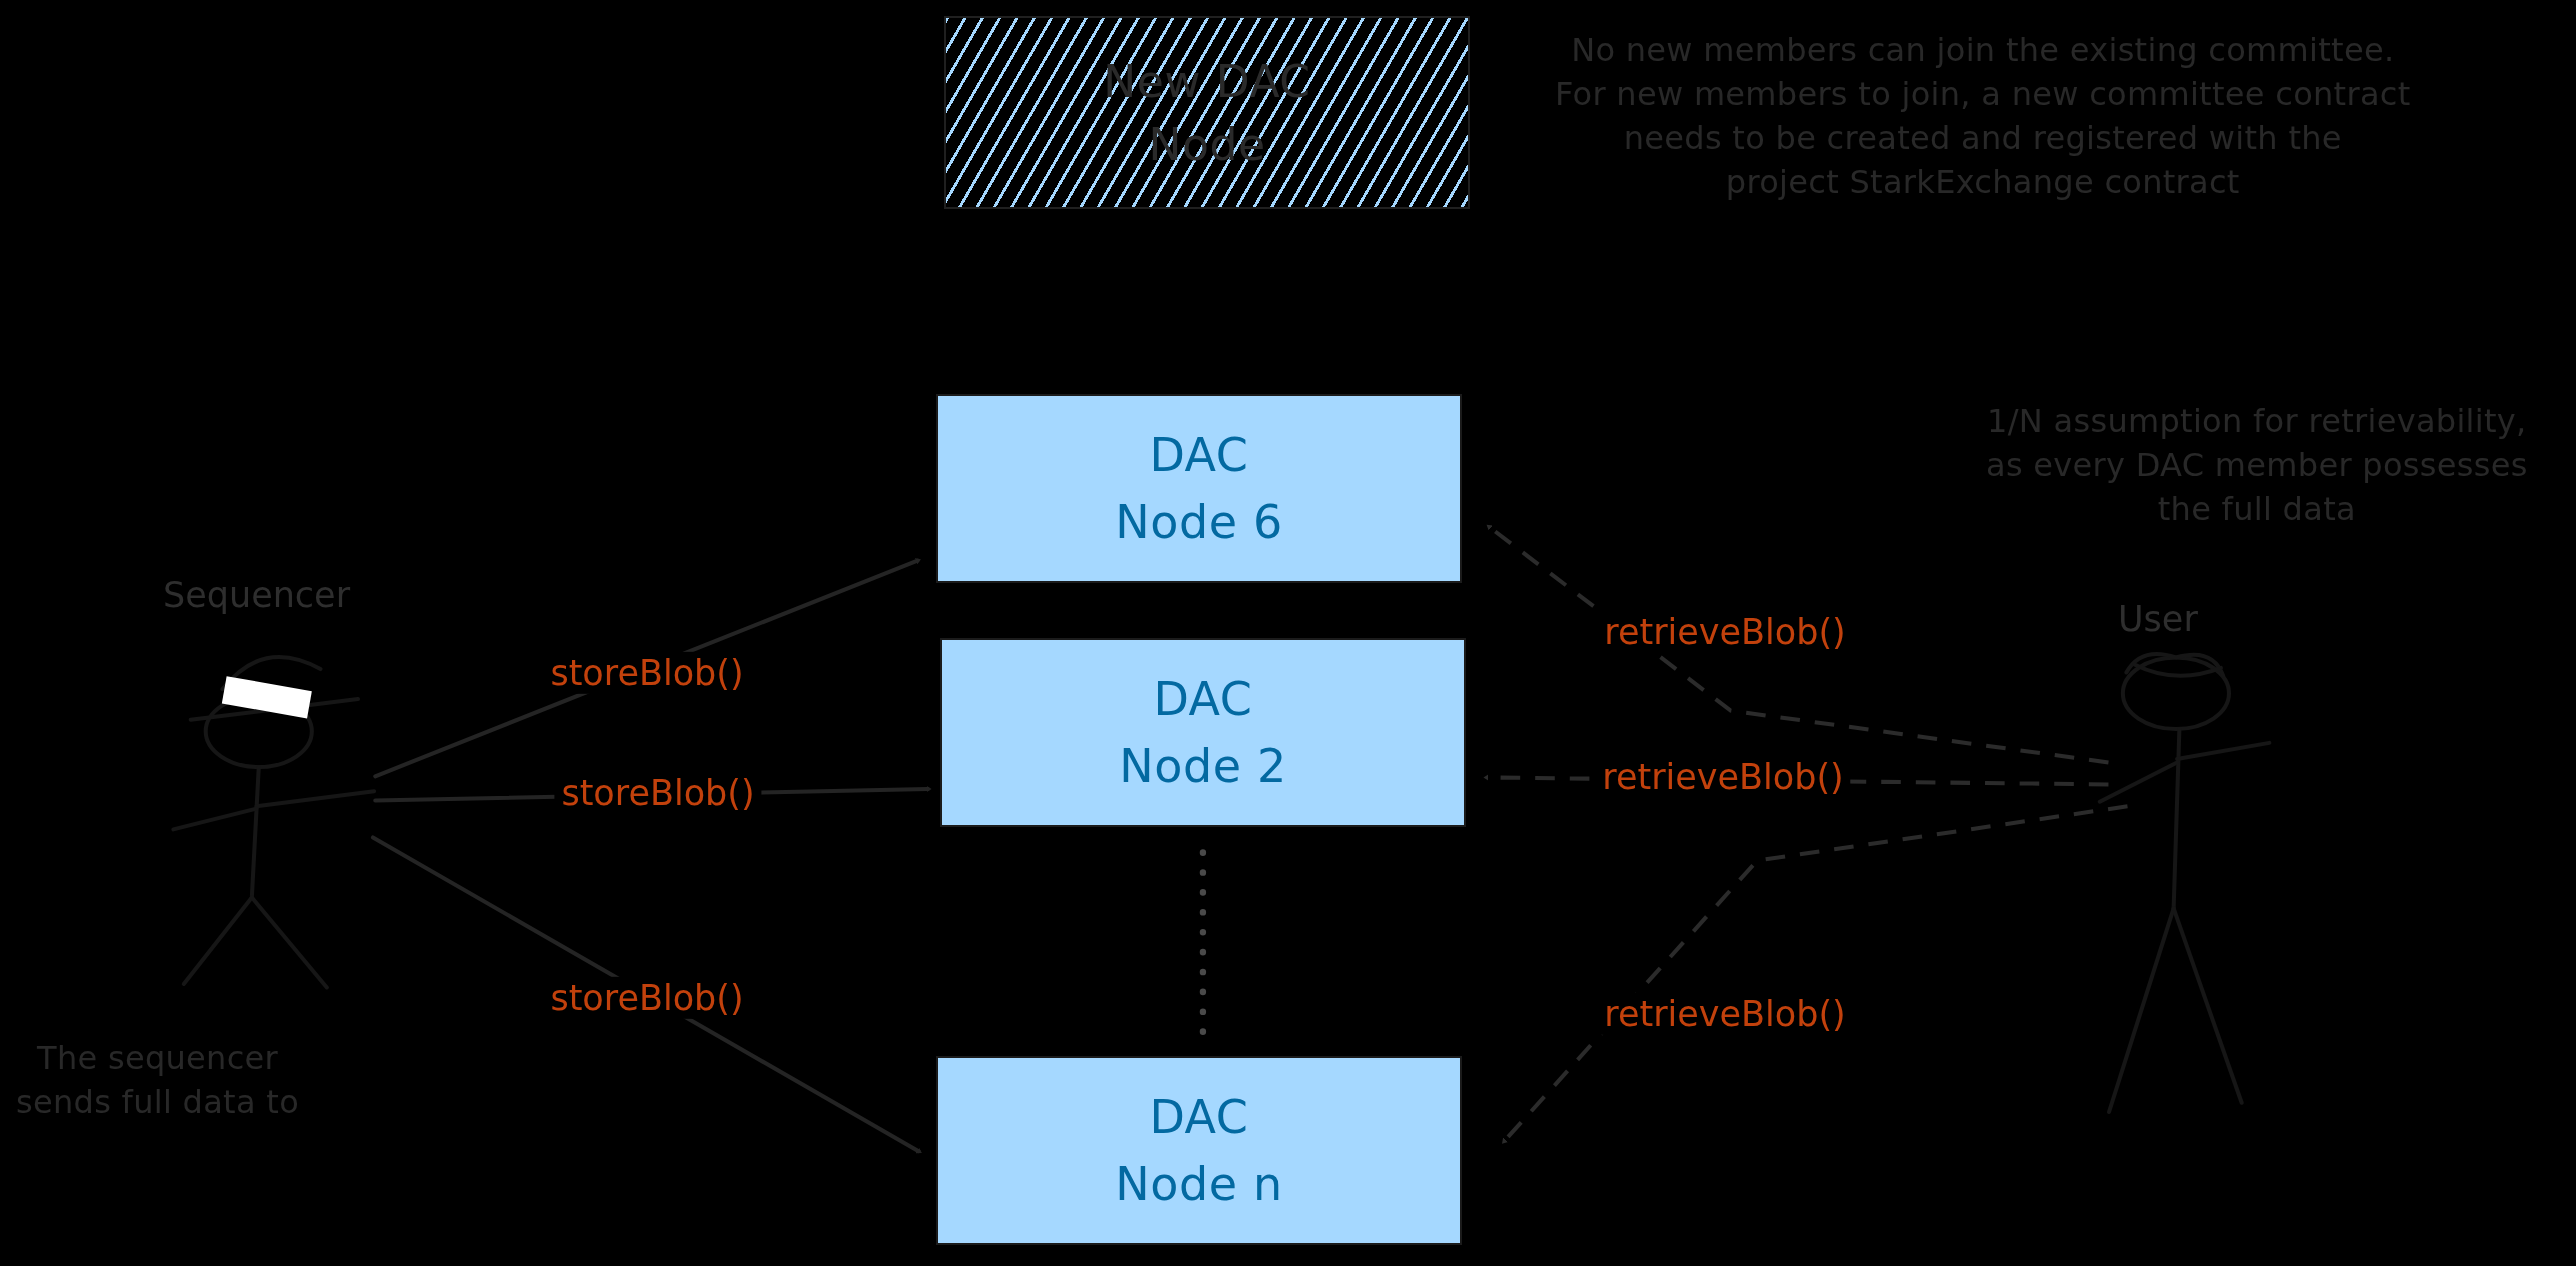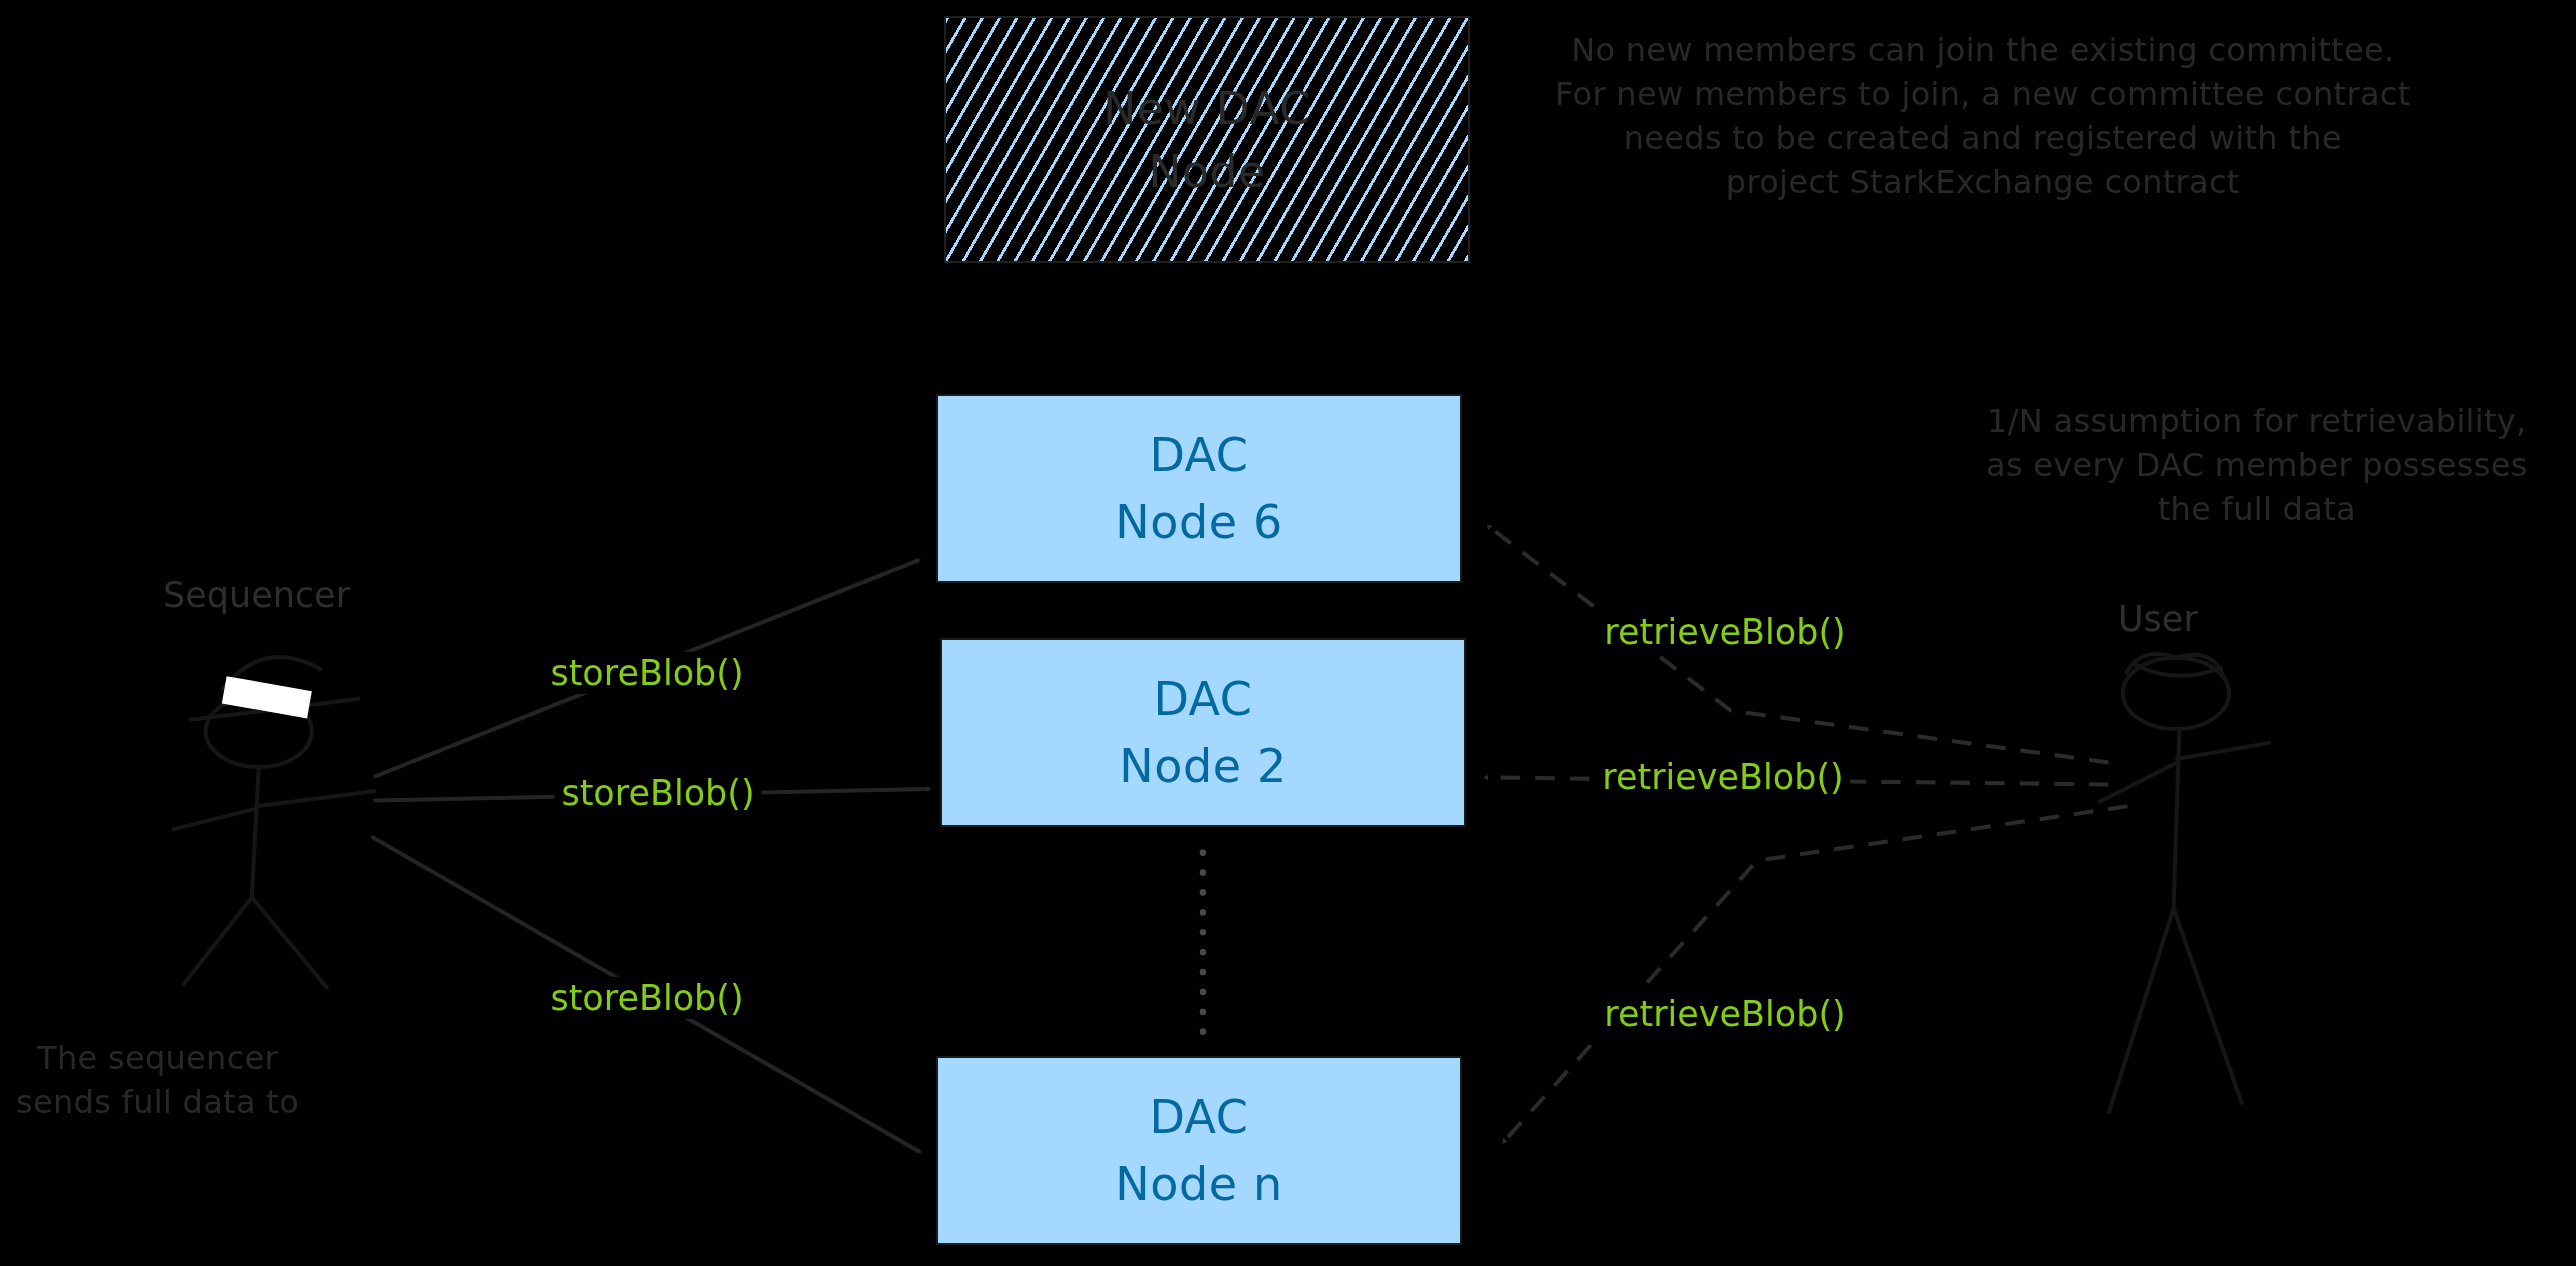--- a/index.html
+++ b/index.html
@@ -38,21 +38,21 @@
   }
   .node.hatched {
     background: repeating-linear-gradient(
       120deg,
       #a5d8ff 0px, #a5d8ff 2.9px,
       #000000 2.9px, #000000 15px
     );
     color: #2a2a2a;
     border-color: #202020;
   }
-  .node-new-dac   { left: 944px; top: 16px;   width: 526px; height: 247px; font-size: 44px; line-height: 63px; }
+  .node-new-dac   { left: 944px; top: 16px;   width: 526px; height: 193px; font-size: 44px; line-height: 63px; }
   .node-dac-1     { left: 936px; top: 394px;  width: 526px; height: 189px; }
   .node-dac-2     { left: 940px; top: 638px; width: 526px; height: 189px; }
   .node-dac-n     { left: 936px; top: 1056px; width: 526px; height: 189px; }
 
   .annotation {
     position: absolute;
     color: #282828;
     font-size: 32px;
     line-height: 44px;
     letter-spacing: 0.3px;
@@ -70,21 +70,21 @@
     white-space: nowrap;
   }
   .label-sequencer { left: 163px;  top: 575px; }
   .label-user      { left: 2118px; top: 599px; }
 
   .edge-label {
     position: absolute;
     transform: translate(-50%, -50%);
     background: #000000;
     padding: 1.2px 7px;
-    color: #84cc16;
+    color: #c2410c;
     font-size: 35px;
     white-space: nowrap;
   }
   .store-1    { left: 647px; top: 673px; }
   .store-2    { left: 658px; top: 793px; }
   .store-3    { left: 647px; top: 998px; }
   .retrieve-1 { left: 1725px; top: 632px; }
   .retrieve-2 { left: 1723px; top: 777px; }
   .retrieve-3 { left: 1725px; top: 1014px; }
 </style>

